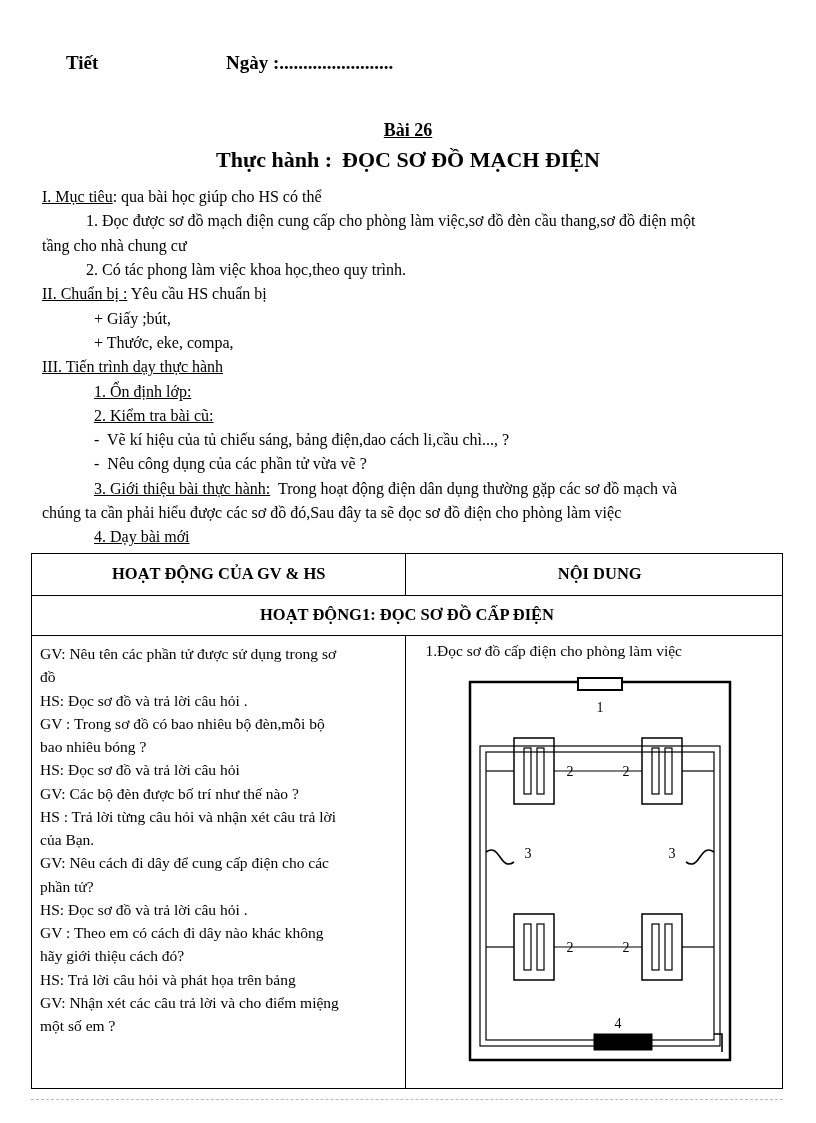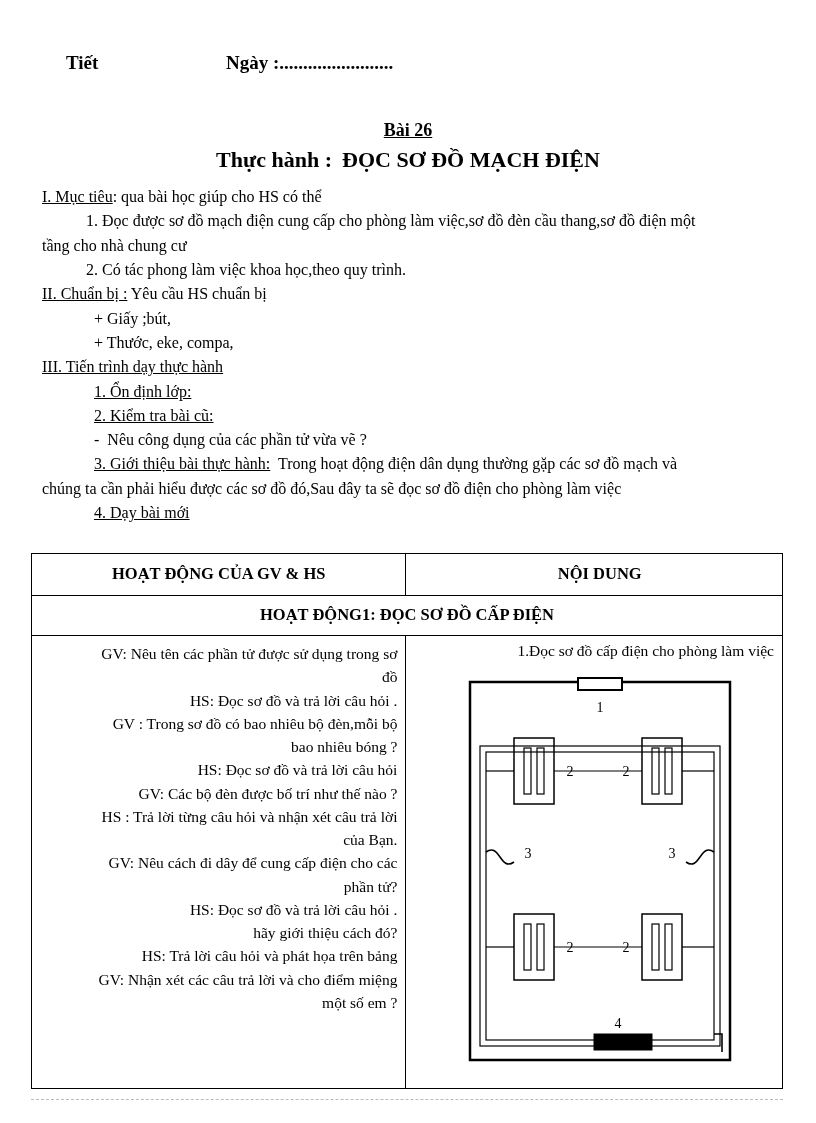--- a/index.html
+++ b/index.html
@@ -80,21 +80,21 @@
   .c-left{width:380px;border-right:1.5px solid #000;}
   .c-right{width:370px;}
   .bb{border-bottom:1.5px solid #000;}
   .act-row .cell{
     text-align:center;
     font-weight:bold;
     font-size:16.5px;
     padding:9px 8px 10px 8px;
     width:100%;
   }
-  .body-row{min-height:452px;text-align:right;}
+  .body-row{min-height:452px;}
   .body-left{
     width:380px;border-right:1.5px solid #000;
     padding:8px 8px 8px 9px;
     line-height:1.5;
     font-size:15.2px;
   }
   .body-right{
     width:370px;
     padding:8px 8px 8px 9px;
     font-size:15.2px;
@@ -127,20 +127,21 @@
     <span class="ln"><span class="u">I. Mục tiêu</span><span>: qua bài học giúp cho HS có thể</span></span>
     <span class="ln ind1">1. Đọc được sơ đồ mạch điện cung cấp cho phòng làm việc,sơ đồ đèn cầu thang,sơ đồ điện một</span>
     <span class="ln">tầng cho nhà chung cư</span>
     <span class="ln ind1">2. Có tác phong làm việc khoa học,theo quy trình.</span>
     <span class="ln"><span class="u">II. Chuẩn bị :</span><span> Yêu cầu HS chuẩn bị</span></span>
     <span class="ln ind3">+ Giấy ;bút,</span>
     <span class="ln ind3">+ Thước, eke, compa,</span>
     <span class="ln u">III. Tiến trình dạy thực hành</span>
     <span class="ln ind3 u">1. Ổn định lớp:</span>
     <span class="ln ind3 u">2. Kiểm tra bài cũ:</span>
+    <span class="ln ind3">-  Vẽ kí hiệu của tủ chiếu sáng, bảng điện,dao cách li,cầu chì..., ?</span>
     <span class="ln ind3">-  Nêu công dụng của các phần tử vừa vẽ ?</span>
     <span class="ln ind3"><span class="u">3. Giới thiệu bài thực hành:</span><span>  Trong hoạt động điện dân dụng thường gặp các sơ đồ mạch và</span></span>
     <span class="ln">chúng ta cần phải hiểu được các sơ đồ đó,Sau đây ta sẽ đọc sơ đồ điện cho phòng làm việc</span>
     <span class="ln ind3 u">4. Dạy bài mới</span>
   </div>
 
   <div class="tbl">
     <div class="row hdr-cells bb">
       <div class="cell c-left">HOẠT ĐỘNG CỦA GV &amp; HS</div>
       <div class="cell c-right">NỘI DUNG</div>
@@ -155,20 +156,21 @@
         <span class="dlg">HS: Đọc sơ đồ và trả lời câu hỏi .</span>
         <span class="dlg">GV : Trong sơ đồ có bao nhiêu bộ đèn,mỗi bộ</span>
         <span class="dlg">bao nhiêu bóng ?</span>
         <span class="dlg">HS: Đọc sơ đồ và trả lời câu hỏi</span>
         <span class="dlg">GV: Các bộ đèn được bố trí như thế nào ?</span>
         <span class="dlg">HS : Trả lời từng câu hỏi và nhận xét câu trả lời</span>
         <span class="dlg">của Bạn.</span>
         <span class="dlg">GV: Nêu cách đi dây để cung cấp điện cho các</span>
         <span class="dlg">phần tử?</span>
         <span class="dlg">HS: Đọc sơ đồ và trả lời câu hỏi .</span>
+        <span class="dlg">GV : Theo em có cách đi dây nào khác không</span>
         <span class="dlg">hãy giới thiệu cách đó?</span>
         <span class="dlg">HS: Trả lời câu hỏi và phát họa trên bảng</span>
         <span class="dlg">GV: Nhận xét các câu trả lời và cho điểm miệng</span>
         <span class="dlg">một số em ?</span>
       </div>
       <div class="cell body-right">
         <span class="fig-caption">1.Đọc sơ đồ cấp điện cho phòng làm việc</span>
         <div class="figure">
           <svg viewBox="0 0 268 390" width="268" height="390">
 

